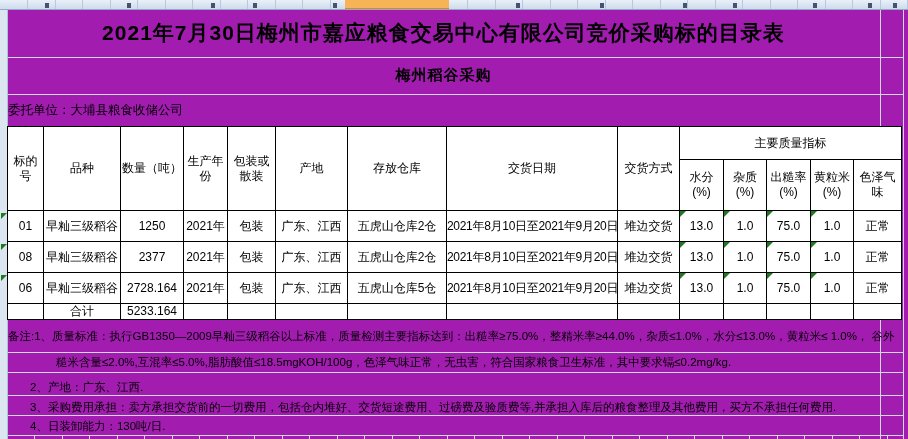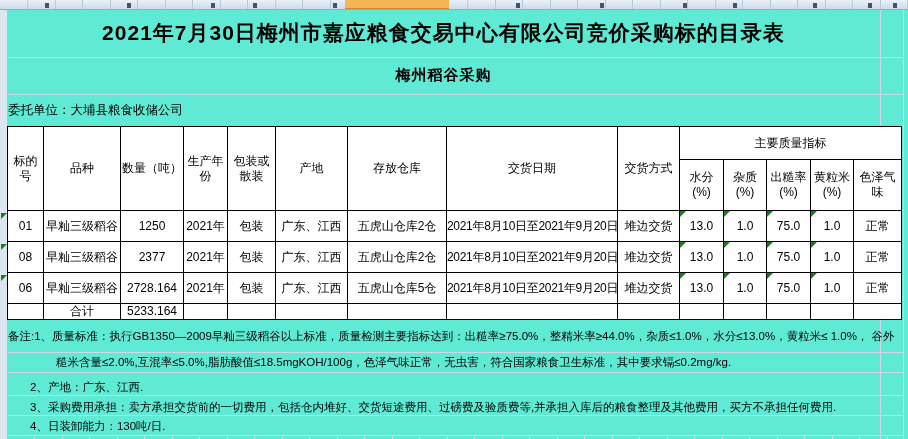--- a/index.html
+++ b/index.html
@@ -1,18 +1,18 @@
 <!DOCTYPE html>
 <html><head>
 <meta charset="utf-8">
 <style>
   html,body{margin:0;padding:0;}
   #page{
     position:relative; width:908px; height:439px;
-    background:#5eead4; overflow:hidden;
+    background:#a21caf; overflow:hidden;
     font-family:"Liberation Sans","DejaVu Sans",sans-serif;
     color:#000;
   }
   
   #col-strip{
     position:absolute; top:0; left:0; width:908px; height:9px;
     background:linear-gradient(#e9f0f8,#cfdcec);
     border-bottom:1px solid #93a9c4; z-index:5;
   }
   #col-strip .sep{

